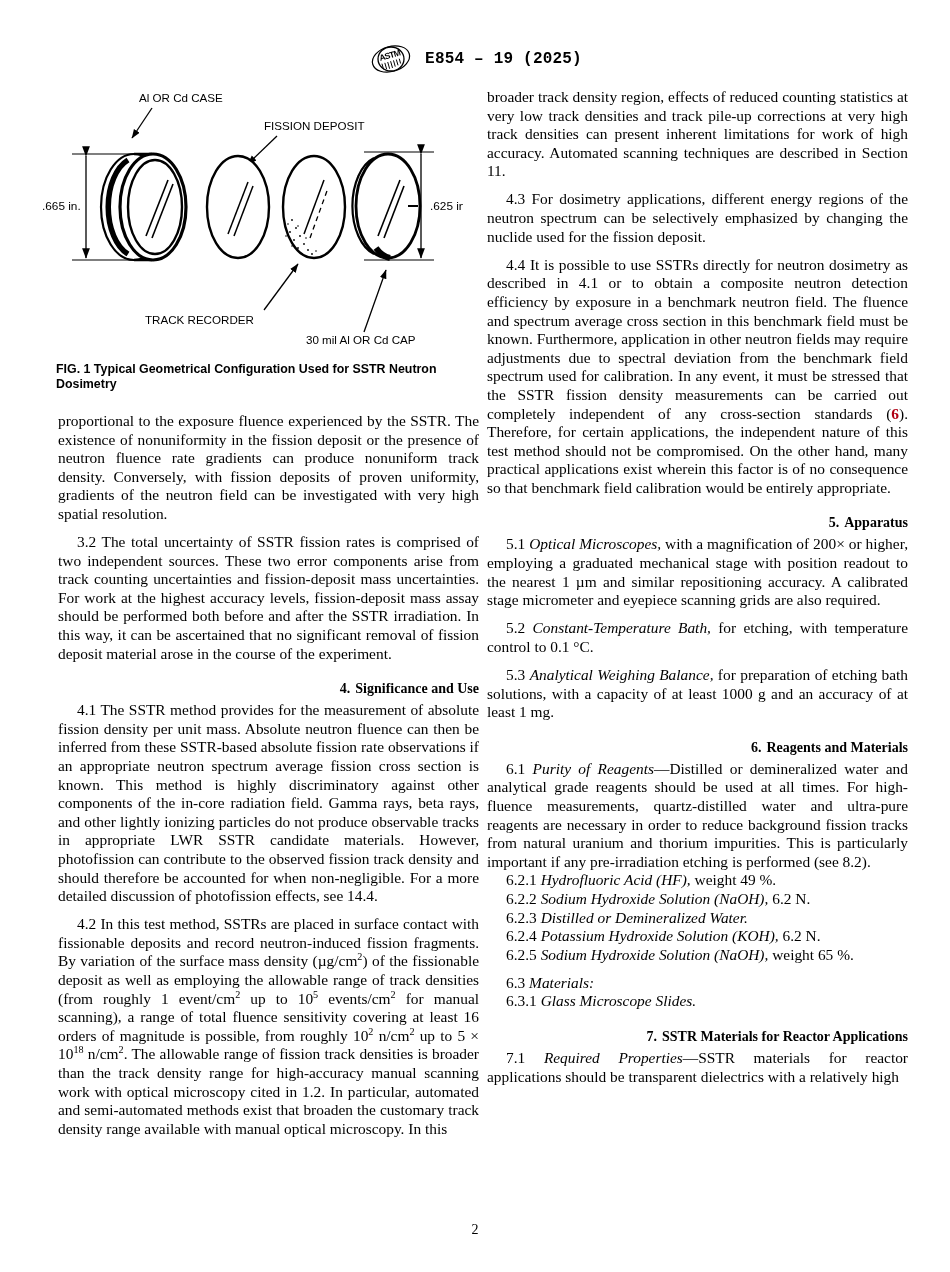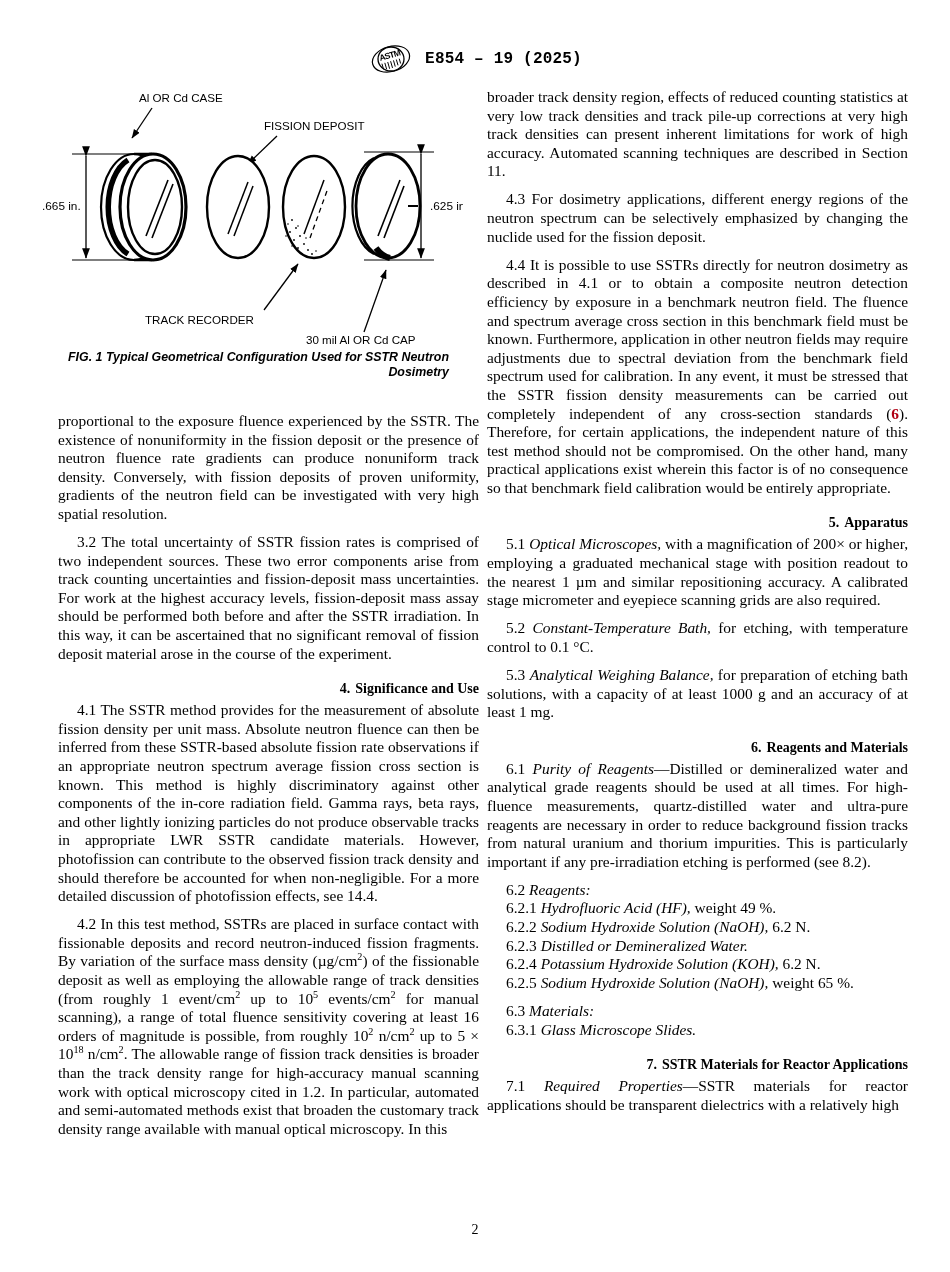--- a/index.html
+++ b/index.html
@@ -86,24 +86,23 @@
     left: 42px;
     top: 88px;
     width: 421px;
   }
   .fig-canvas { display: block; width: 421px; height: 258px; }
   .fig-caption {
     font-family: "Liberation Sans", sans-serif;
     font-weight: bold;
     font-size: 12.4px;
     line-height: 15px;
-    text-align: right;
-    margin-top: 4px;
+    text-align: left;
+    margin-top: 16px;
     padding: 0 14px;
-    font-style: italic;
   }
 
   
   .page-number {
     position: absolute;
     left: 0;
     top: 1222px;
     width: 950px;
     text-align: center;
     font-size: 14px;
@@ -257,21 +256,20 @@
   <p class="gap"><span>5.2 </span><span class="it">Constant-Temperature Bath,</span><span> for etching, with temperature control to 0.1 °C.</span></p>
 
   <p class="gap"><span>5.3 </span><span class="it">Analytical Weighing Balance,</span><span> for preparation of etching bath solutions, with a capacity of at least 1000 g and an accuracy of at least 1 mg.</span></p>
 
   <h2 class="section-head">
     <span class="num">6.</span><span>Reagents and Materials</span>
   </h2>
 
   <p><span>6.1 </span><span class="it">Purity of Reagents</span><span>—Distilled or demineralized water and analytical grade reagents should be used at all times. For high-fluence measurements, quartz-distilled water and ultra-pure reagents are necessary in order to reduce background fission tracks from natural uranium and thorium impurities. This is particularly important if any pre-irradiation etching is performed (see </span><span class="lnk">8.2</span><span>).</span></p>
 
-  <p class="subhead"><span>6.2 </span><span class="it">Reagents:</span></p>
 
   <p class="tight"><span>6.2.1 </span><span class="it">Hydrofluoric Acid (HF),</span><span> weight 49 %.</span></p>
 
   <p class="tight"><span>6.2.2 </span><span class="it">Sodium Hydroxide Solution (NaOH),</span><span> 6.2 N.</span></p>
 
   <p class="tight"><span>6.2.3 </span><span class="it">Distilled or Demineralized Water.</span><span></span></p>
 
   <p class="tight"><span>6.2.4 </span><span class="it">Potassium Hydroxide Solution (KOH),</span><span> 6.2 N.</span></p>
 
   <p class="tight"><span>6.2.5 </span><span class="it">Sodium Hydroxide Solution (NaOH),</span><span> weight 65 %.</span></p>

